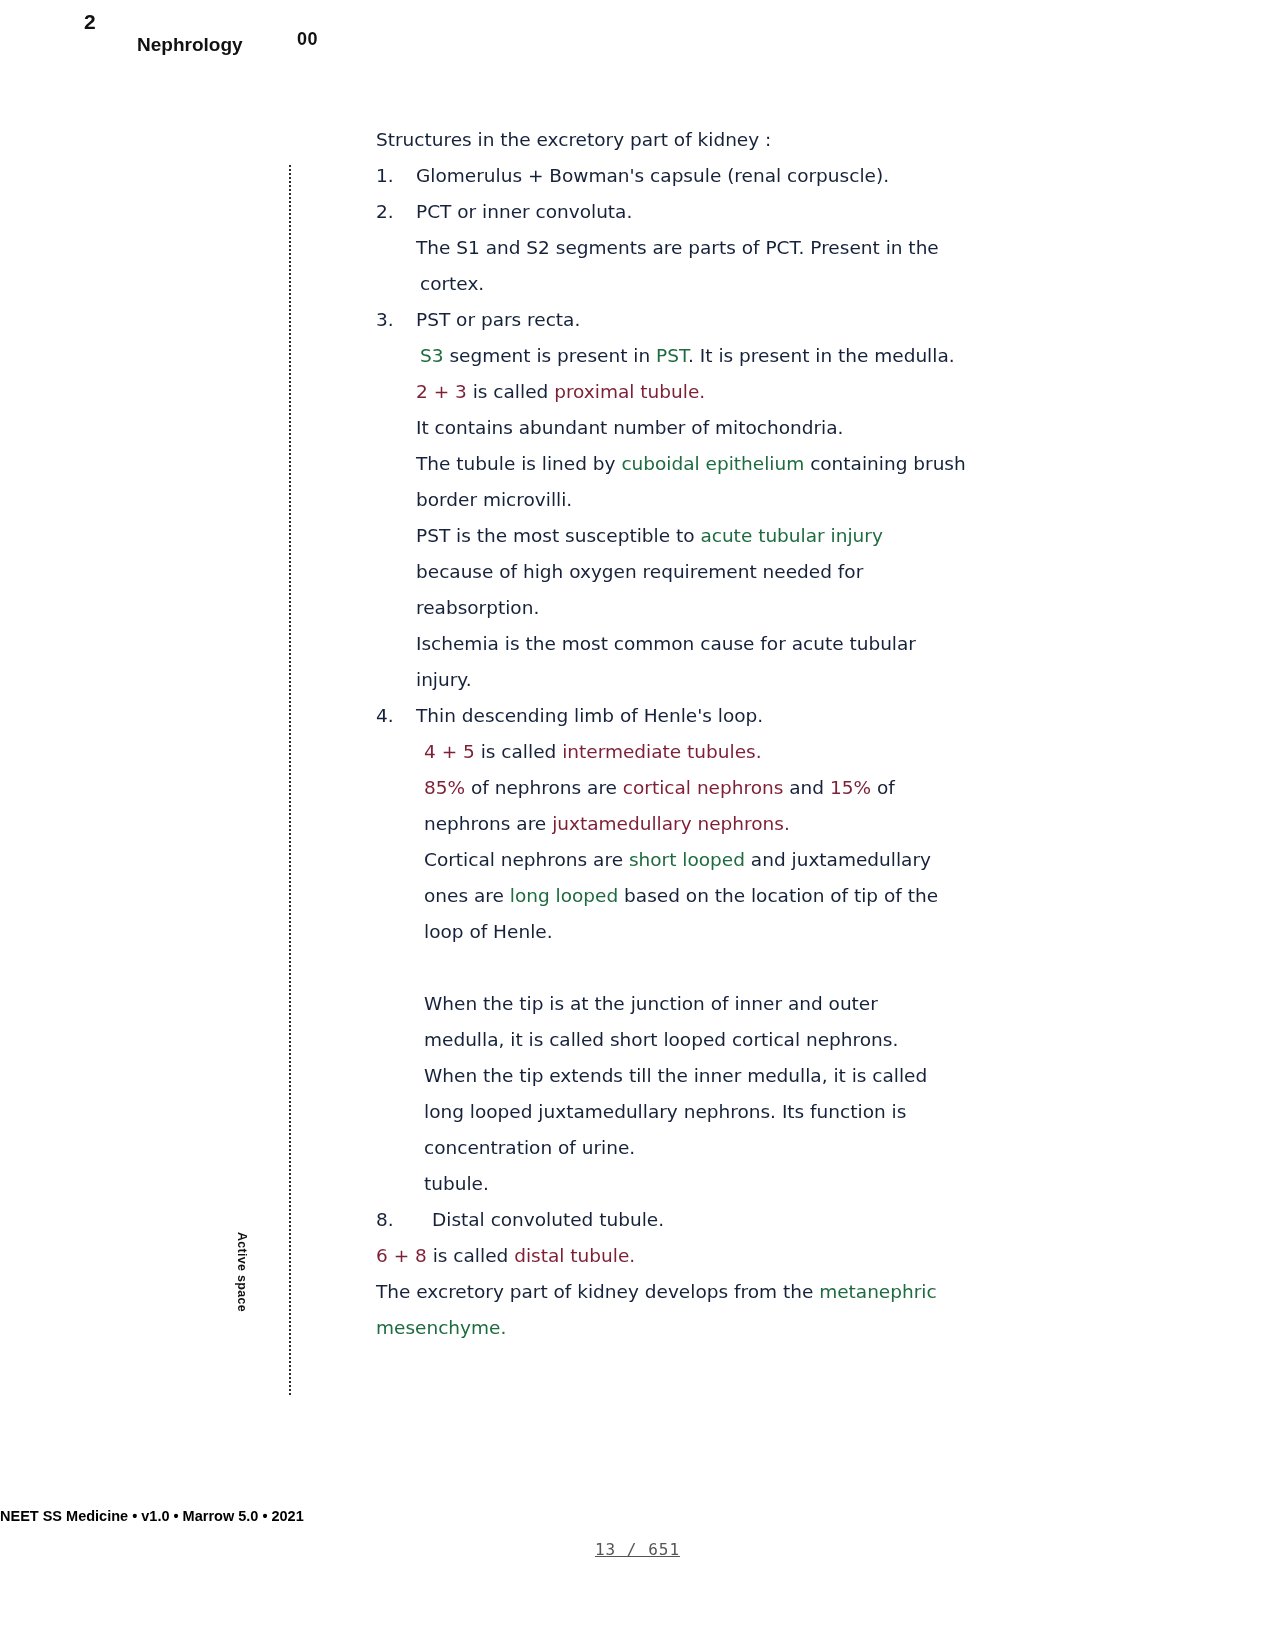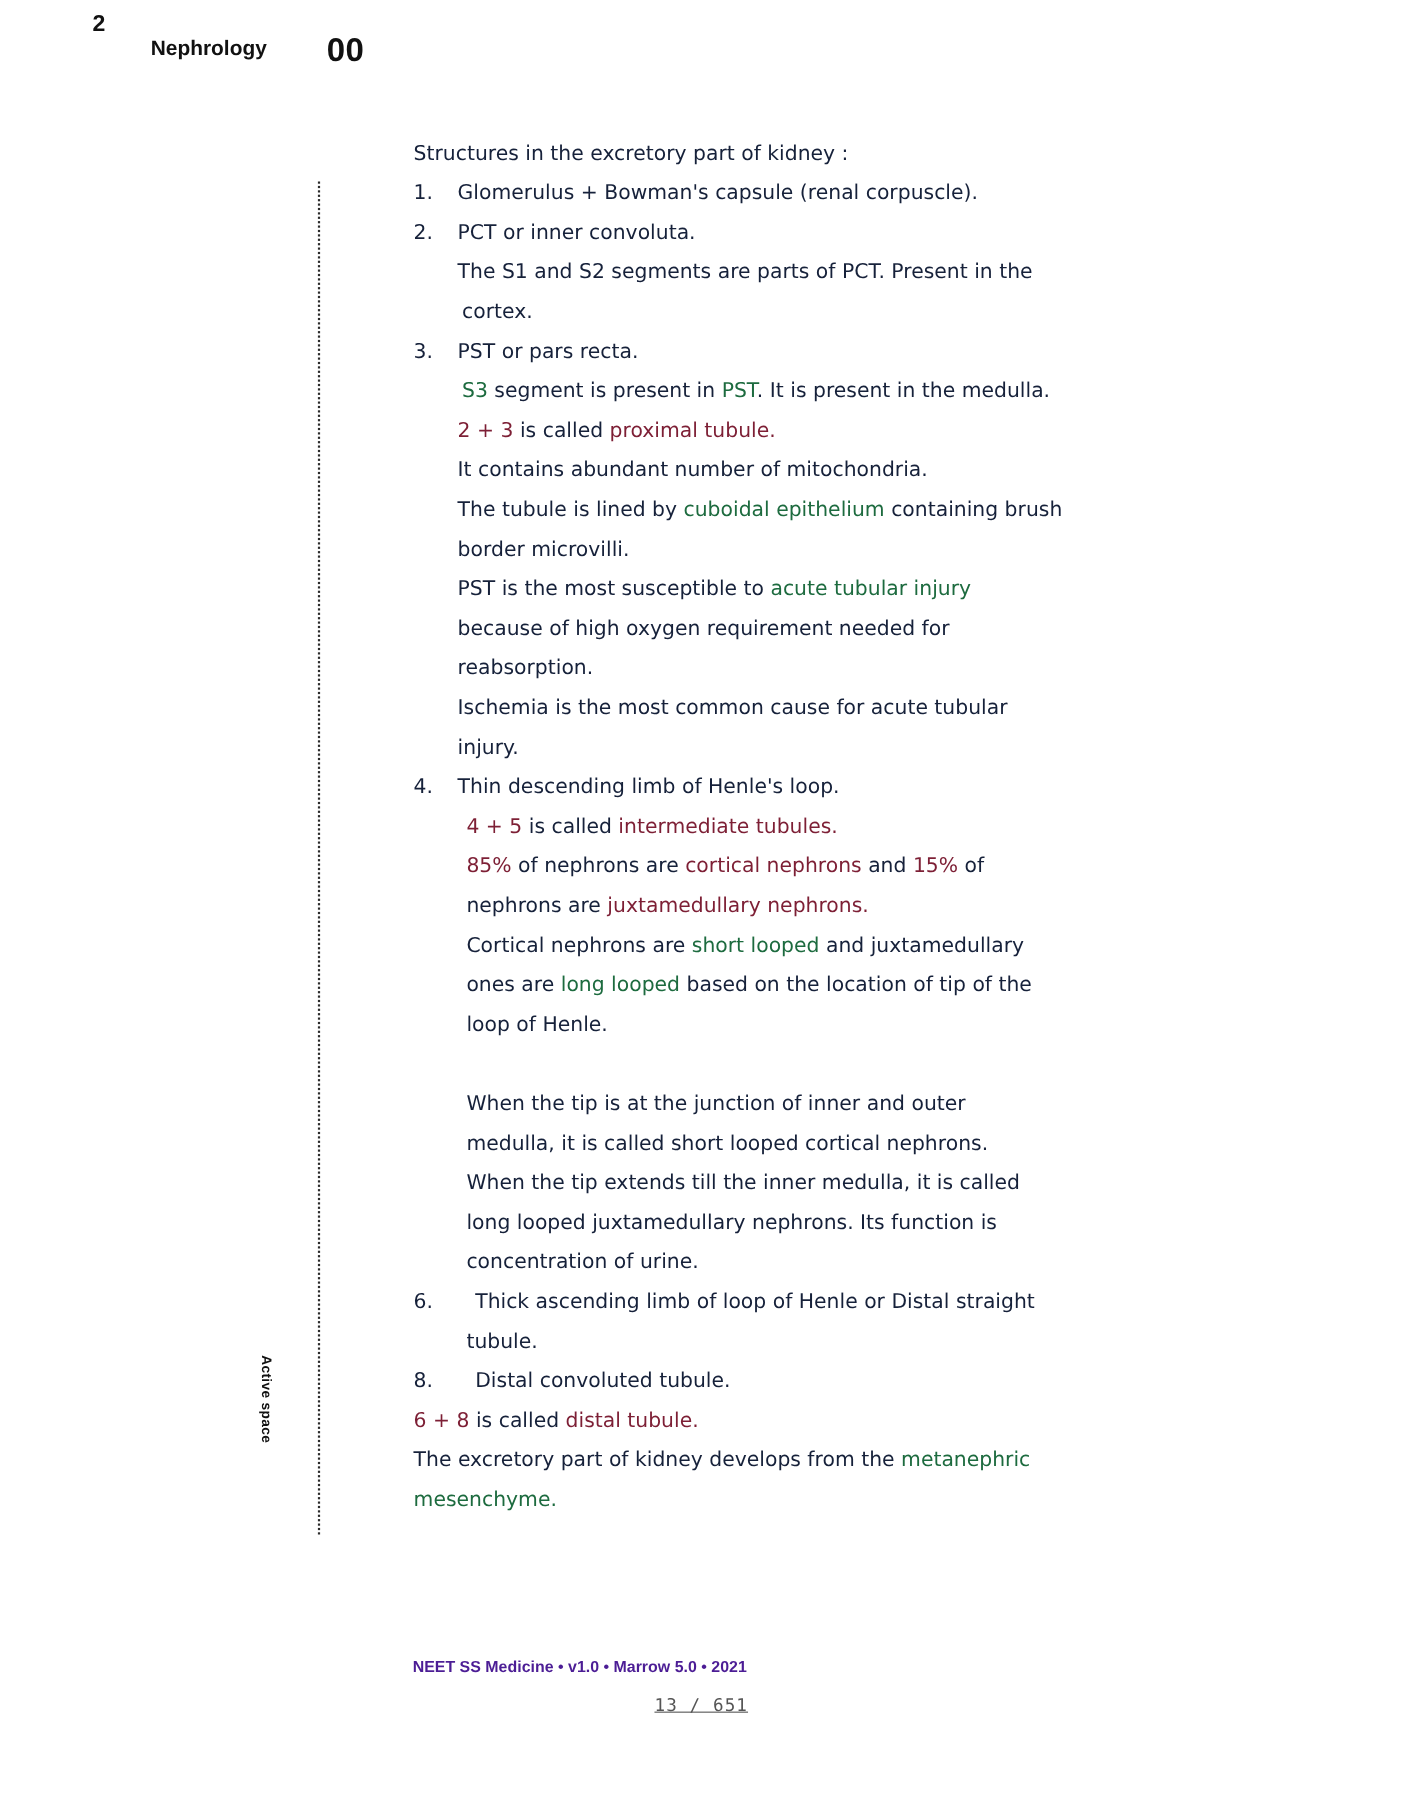--- a/index.html
+++ b/index.html
@@ -44,21 +44,21 @@
     font-weight: bold;
     font-size: 19px;
     color: #111111;
   }
   .hdr-code {
     position: absolute;
     left: 297px;
     top: 29px;
     font-family: "Liberation Sans", sans-serif;
     font-weight: bold;
-    font-size: 30px;
+    font-size: 18px;
     color: #111111;
     letter-spacing: 0.5px;
   }
 
   
   .rail {
     position: absolute;
     left: 289px;
     top: 165px;
     width: 2px;
@@ -118,25 +118,24 @@
   .green  { color: #1d6b3f; }
   .maroon { color: #7d1f35; }
   .ink    { color: #16213a; }
 
   
   .footer-credit {
     position: absolute;
     left: 0;
     top: 1508px;
     width: 1054px;
-    text-align: center;
     font-family: "Liberation Sans", sans-serif;
     font-weight: bold;
     font-size: 14.5px;
-    color: #4c1d95;
+    color: #000000;
   }
   .footer-page {
     position: absolute;
     left: 0;
     top: 1540px;
     width: 1275px;
     text-align: center;
     font-family: "DejaVu Sans Mono", monospace;
     font-size: 16px;
     color: #555555;
@@ -184,21 +183,20 @@
         <div class="line i-body3"><span class="ink">nephrons are </span><span class="maroon">juxtamedullary nephrons.</span></div>
         <div class="line i-body3"><span class="ink">Cortical nephrons are </span><span class="green">short looped</span><span class="ink"> and juxtamedullary</span></div>
         <div class="line i-body3"><span class="ink">ones are </span><span class="green">long looped</span><span class="ink"> based on the location of tip of the</span></div>
         <div class="line i-body3"><span class="ink">loop of Henle.</span></div>
         <div class="line i-body3"><span class="ink"></span></div>
         <div class="line i-body3"><span class="ink">When the tip is at the junction of inner and outer</span></div>
         <div class="line i-body3"><span class="ink">medulla, it is called short looped cortical nephrons.</span></div>
         <div class="line i-body3"><span class="ink">When the tip extends till the inner medulla, it is called</span></div>
         <div class="line i-body3"><span class="ink">long looped juxtamedullary nephrons. Its function is</span></div>
         <div class="line i-body3"><span class="ink">concentration of urine.</span></div>
-        <div class="line i-num"><span class="marker wide">6.</span><span class="ink">Thick ascending limb of loop of Henle or Distal straight</span></div>
         <div class="line i-body3"><span class="ink">tubule.</span></div>
         <div class="line i-num"><span class="marker wide">8.</span><span class="ink">Distal convoluted tubule.</span></div>
         <div class="line i-flush"><span class="maroon">6 + 8</span><span class="ink"> is called </span><span class="maroon">distal tubule.</span></div>
         <div class="line i-flush"><span class="ink">The excretory part of kidney develops from the </span><span class="green">metanephric</span></div>
         <div class="line i-flush"><span class="green">mesenchyme.</span></div>
       </div>
   </div>
 
   <div class="footer-credit">NEET SS Medicine • v1.0 • Marrow 5.0 • 2021</div>
   <div class="footer-page">13  /  651</div>

